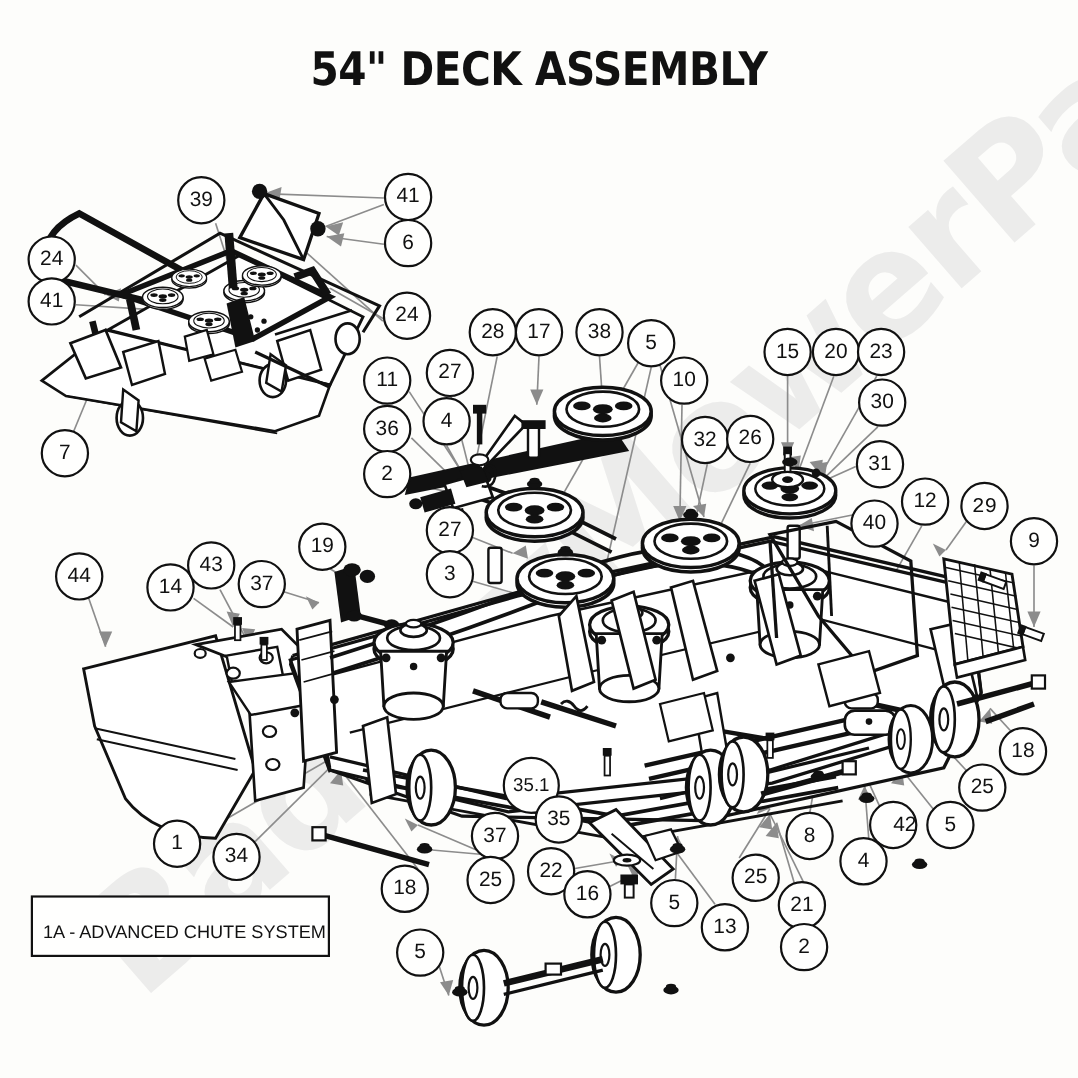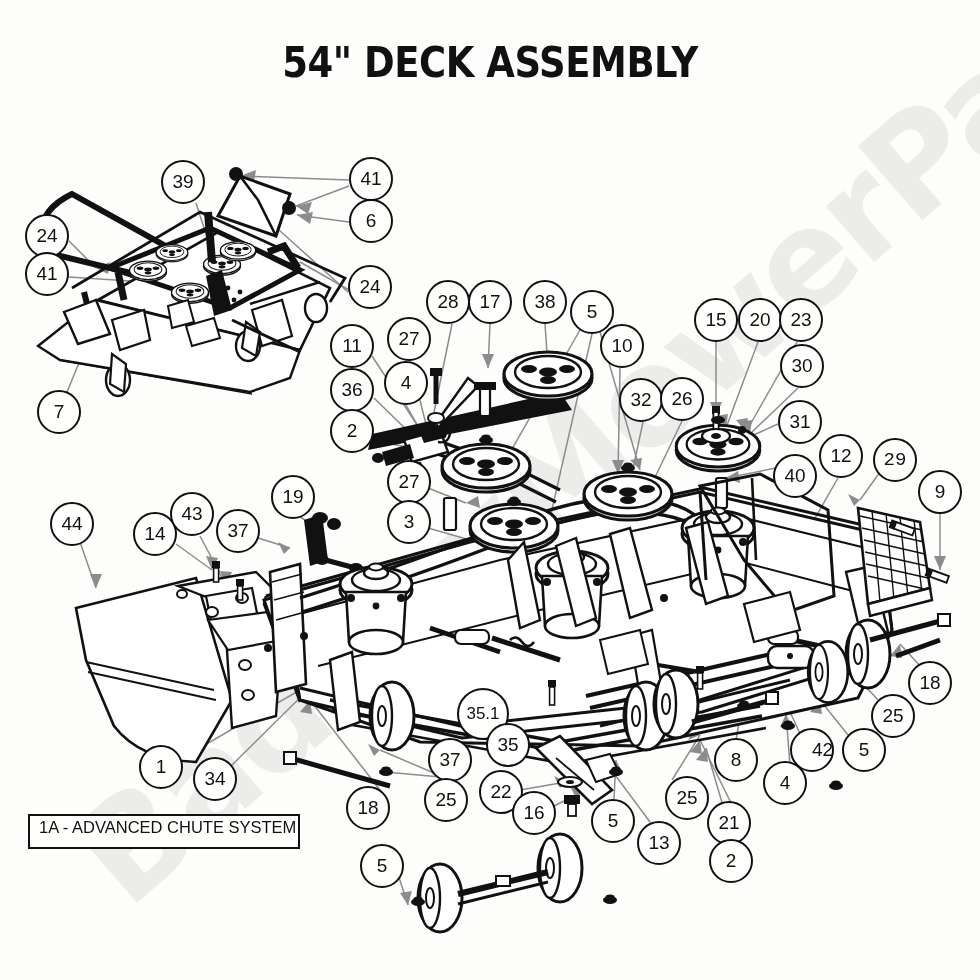--- a/index.html
+++ b/index.html
@@ -71,21 +71,21 @@
   .callout.sz-n{width:44px;height:44px;}
   .callout.sz-w{width:52px;height:52px;font-size:17px;}
 
   
   .legend{
     position:absolute;
     left:28px;top:814px;
     width:272px;
     border:2px solid #111;
     background:#fffffe;
-    padding:1px 9px 8px 9px;
+    padding:22px 9px 8px 9px;
     box-sizing:border-box;
     z-index:7;
   }
   .legend-line{
     font-family:"Liberation Sans", sans-serif;
     font-size:16.5px;
     color:#111;
     line-height:1.33;
     white-space:nowrap;
   }

